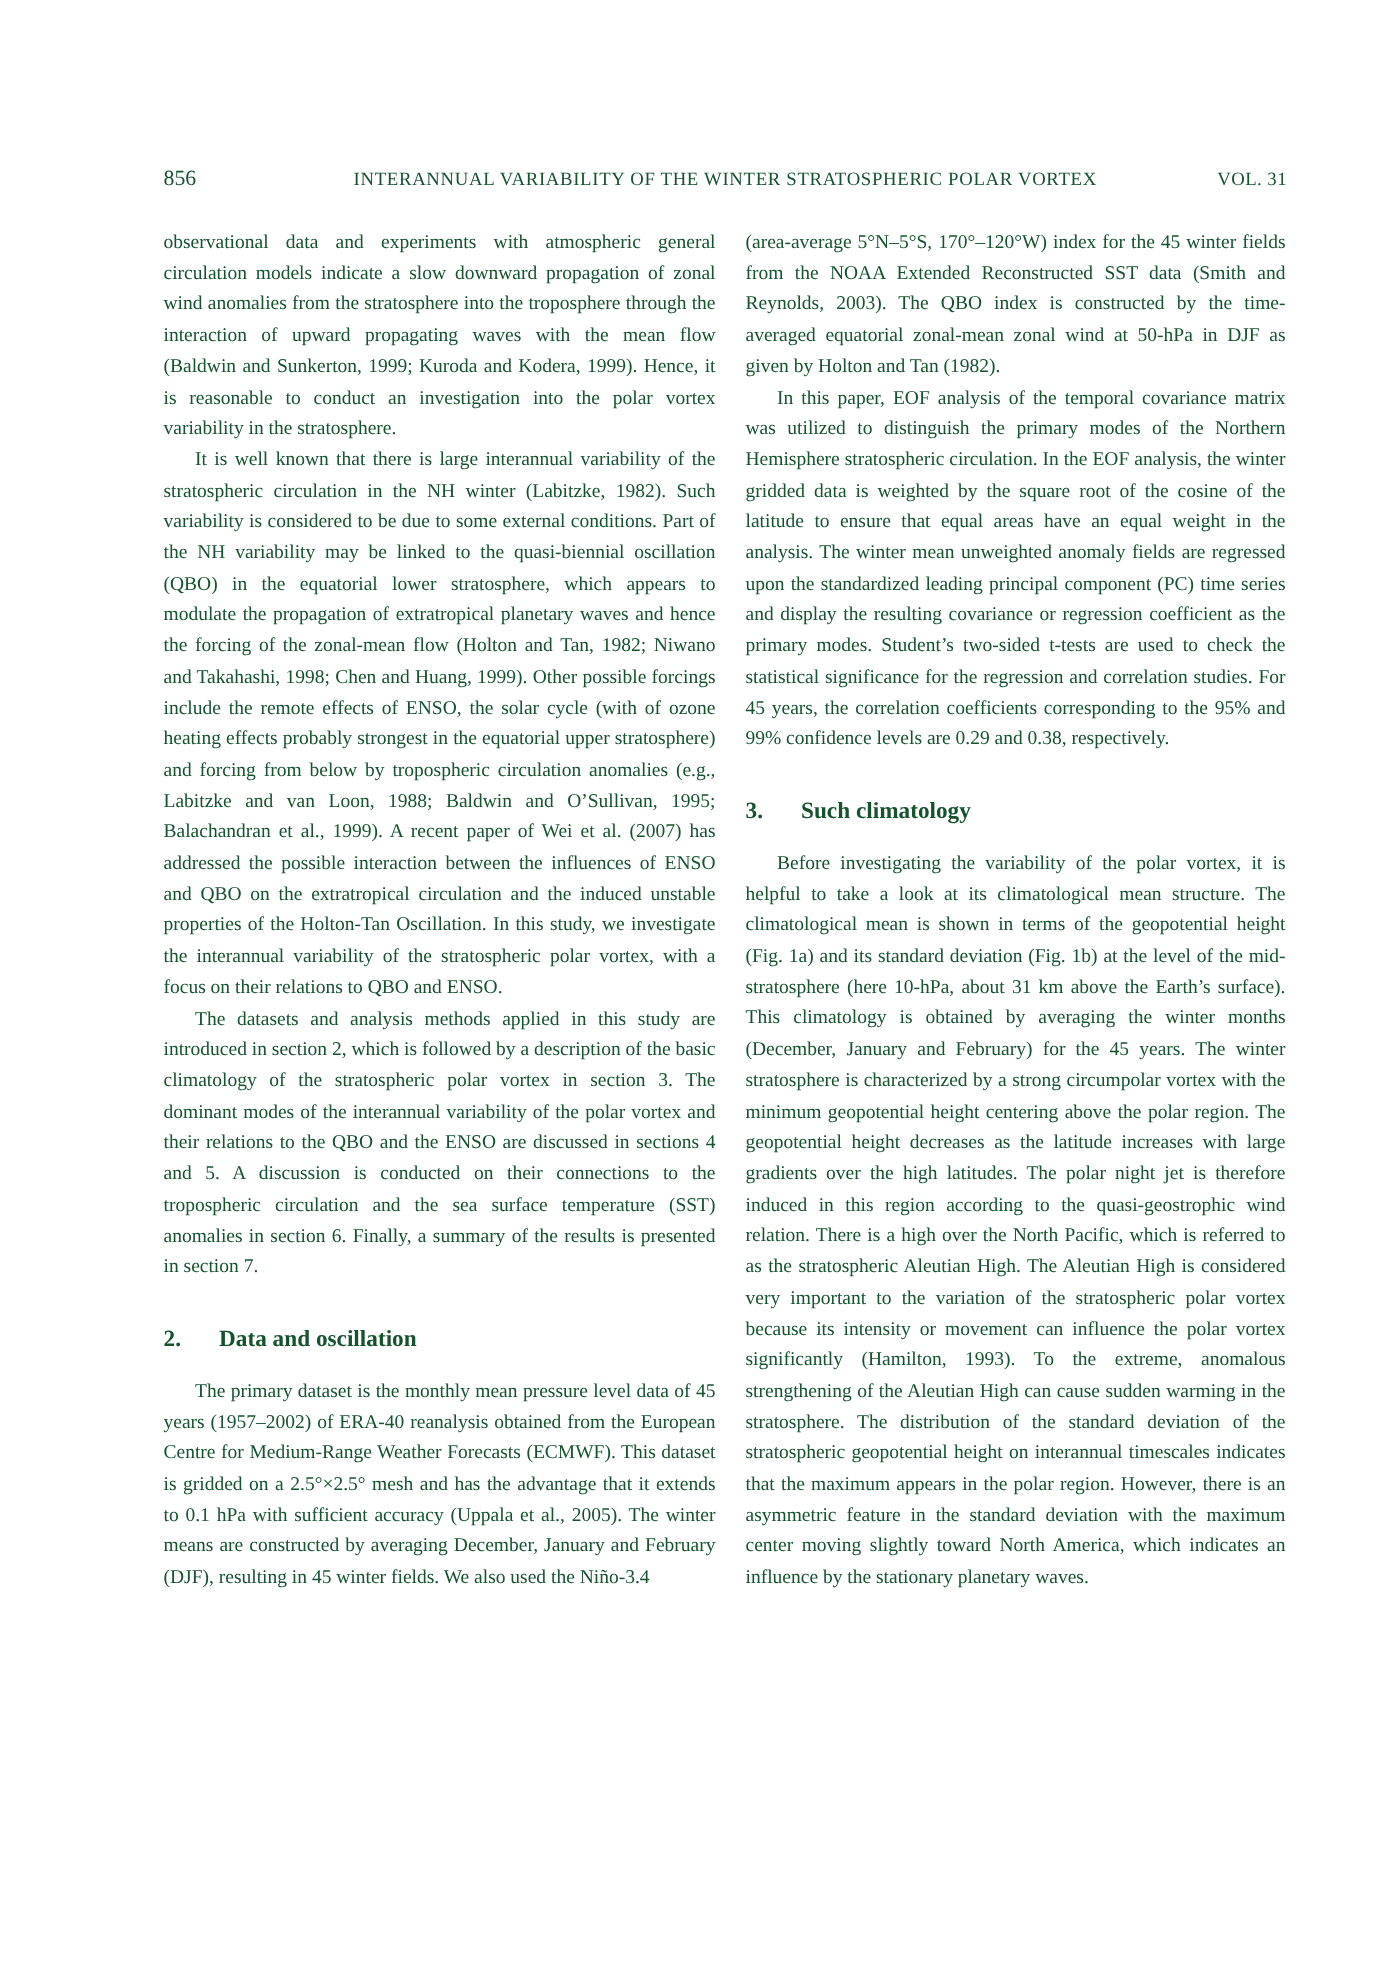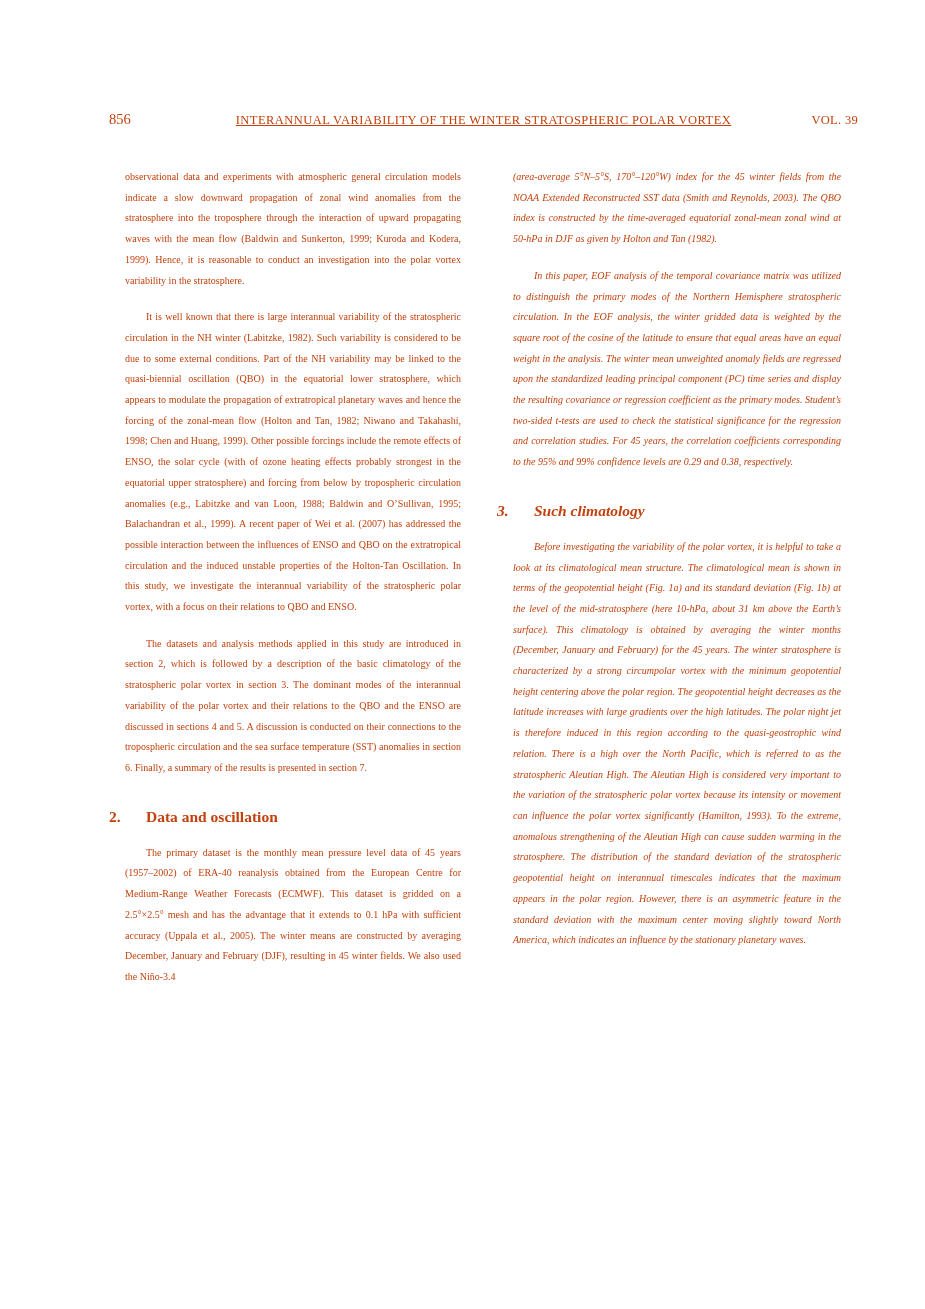--- a/index.html
+++ b/index.html
@@ -6,21 +6,21 @@
     margin: 0;
     padding: 0;
     background: #ffffff;
   }
   .page {
     position: relative;
     width: 925px;
     height: 1309px;
     background: #ffffff;
     font-family: "Liberation Serif", "DejaVu Serif", serif;
-    color: #c2410c;
+    color: #14532d;
     overflow: hidden;
     border-radius: 18px;
   }
   .header {
     position: absolute;
     top: 111px;
     left: 109px;
     width: 749px;
     display: flex;
     align-items: baseline;
@@ -28,41 +28,40 @@
   .page-num {
     font-size: 14.5px;
     min-width: 60px;
   }
   .running-title {
     flex: 1;
     text-align: center;
     font-size: 12.5px;
     letter-spacing: 0.45px;
     white-space: nowrap;
-    text-decoration: underline;
   }
   .volume {
     font-size: 12.5px;
     letter-spacing: 0.3px;
     min-width: 60px;
     text-align: right;
   }
   .columns {
     position: absolute;
     top: 151px;
     left: 109px;
     display: flex;
     gap: 20px;
   }
   .col { }
   .col-left  { width: 368px; }
-  .col-right { width: 360px; font-style: italic; }
+  .col-right { width: 360px; }
   .col p {
-    margin: 16px;
-    font-size: 10px;
+    margin: 0;
+    font-size: 13px;
     line-height: 20.7px;
     text-align: justify;
     text-indent: 21px;
     hyphens: auto;
     -webkit-hyphens: auto;
   }
   .col p.noindent { text-indent: 0; }
   .col h2 {
     display: flex;
     font-size: 15.5px;
@@ -76,21 +75,21 @@
   }
 </style>
 </head>
 <body>
 
 <div class="page">
 
   <div class="header">
     <span class="page-num">856</span>
     <span class="running-title">INTERANNUAL VARIABILITY OF THE WINTER STRATOSPHERIC POLAR VORTEX</span>
-    <span class="volume">VOL. 39</span>
+    <span class="volume">VOL. 31</span>
   </div>
 
   <div class="columns">
 
     <div class="col col-left">
       <p class="noindent">observational data and experiments with atmospheric general circulation models indicate a slow downward propagation of zonal wind anomalies from the stratosphere into the troposphere through the interaction of upward propagating waves with the mean flow (Baldwin and Sunkerton, 1999; Kuroda and Kodera, 1999). Hence, it is reasonable to conduct an investigation into the polar vortex variability in the stratosphere.</p>
       <p>It is well known that there is large interannual variability of the stratospheric circulation in the NH winter (Labitzke, 1982). Such variability is considered to be due to some external conditions. Part of the NH variability may be linked to the quasi-biennial oscillation (QBO) in the equatorial lower stratosphere, which appears to modulate the propagation of extratropical planetary waves and hence the forcing of the zonal-mean flow (Holton and Tan, 1982; Niwano and Takahashi, 1998; Chen and Huang, 1999). Other possible forcings include the remote effects of ENSO, the solar cycle (with of ozone heating effects probably strongest in the equatorial upper stratosphere) and forcing from below by tropospheric circulation anomalies (e.g., Labitzke and van Loon, 1988; Baldwin and O’Sullivan, 1995; Balachandran et al., 1999). A recent paper of Wei et al. (2007) has addressed the possible interaction between the influences of ENSO and QBO on the extratropical circulation and the induced unstable properties of the Holton-Tan Oscillation. In this study, we investigate the interannual variability of the stratospheric polar vortex, with a focus on their relations to QBO and ENSO.</p>
       <p>The datasets and analysis methods applied in this study are introduced in section 2, which is followed by a description of the basic climatology of the stratospheric polar vortex in section 3. The dominant modes of the interannual variability of the polar vortex and their relations to the QBO and the ENSO are discussed in sections 4 and 5. A discussion is conducted on their connections to the tropospheric circulation and the sea surface temperature (SST) anomalies in section 6. Finally, a summary of the results is presented in section 7.</p>
       <h2>
         <span class="secnum">2.</span>

